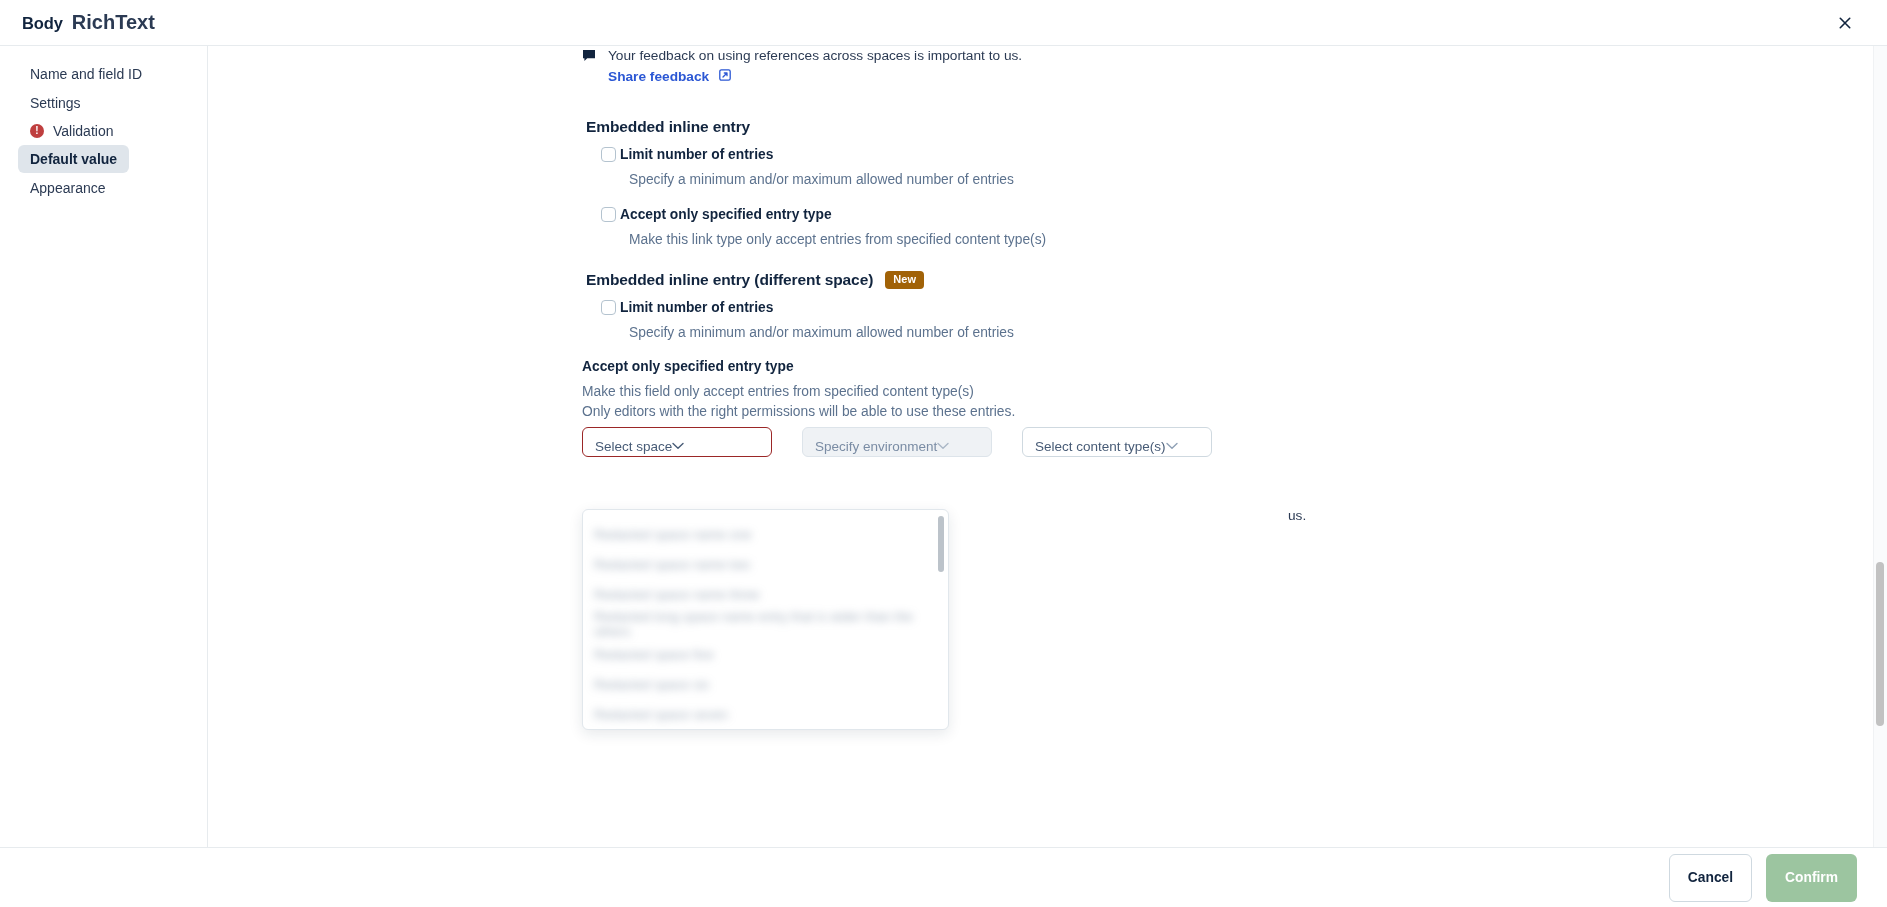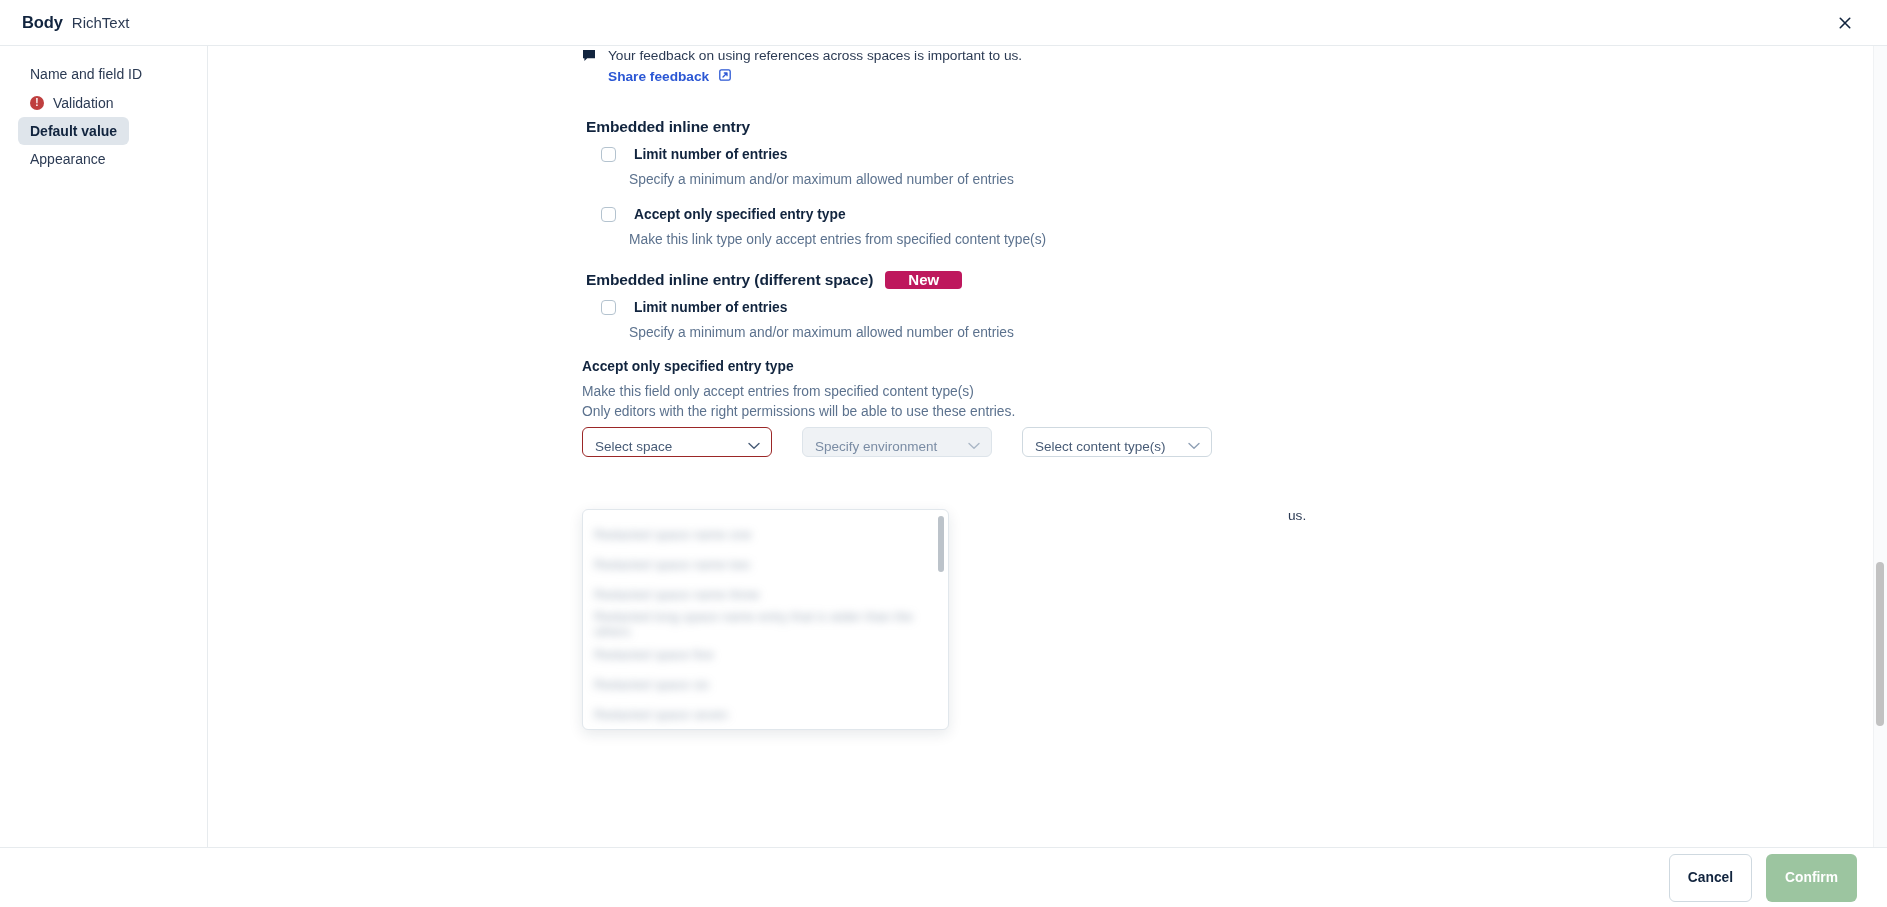--- a/index.html
+++ b/index.html
@@ -17,21 +17,21 @@
 
   
   .modal-header {
     position: absolute; top: 0; left: 0; right: 0; height: 46px;
     border-bottom: 1px solid #e7ebee;
     background: #fff;
     display: flex; align-items: center;
   }
   .header-title-wrap { display:flex; align-items:baseline; gap:9px; padding-left: 22px; }
   .header-title { font-size: 16.5px; font-weight: 700; color:#11243e; letter-spacing:-0.1px; }
-  .header-subtitle { font-size: 15px; font-weight: 400; color:#2b3a53; }
+  .header-subtitle { font-size: 20px; font-weight: 700; color:#2b3a53; }
   .close-btn {
     position:absolute; right: 30px; top: 11px;
     width: 24px; height:24px; display:flex; align-items:center; justify-content:center;
     border:none; background:transparent; cursor:pointer; color:#11243e; border-radius:4px;
   }
   .close-btn svg { display:block; }
 
   
   .sidebar {
     position:absolute; top:46px; left:0; width:208px; bottom:0;
@@ -69,39 +69,39 @@
     margin-top:4px; text-decoration:none;
   }
 
   h3.section-title {
     font-size:15.5px; font-weight:700; color:#11243e;
     margin: 4px; letter-spacing:-0.1px;
     display:flex; align-items:center; gap:12px;
   }
   .badge-new {
     display:inline-flex; align-items:center; justify-content:center;
-    background:#be185d; color:#fff; font-size:15px; font-weight:700;
-    border-radius:4px; padding: 2px 23px 3px; letter-spacing:0.1px;
+    background:#a16207; color:#fff; font-size:11px; font-weight:700;
+    border-radius:4px; padding: 2px 8px 3px; letter-spacing:0.1px;
     height:18px; line-height:1;
   }
 
-  .checkbox-row { display:flex; align-items:center; gap:18px; }
+  .checkbox-row { display:flex; align-items:center; gap:4px; }
   .cbox {
     width:15px; height:15px; border:1px solid #b4c3cf; border-radius:4px;
     background:#fff; flex:0 0 auto; cursor:pointer;
   }
   .cbox-label { font-size:13.8px; font-weight:700; color:#11243e; cursor:pointer; }
   .helper { font-size:13.8px; color:#5c728e; line-height:20px; }
 
   .sub-head { font-size:13.8px; font-weight:700; color:#11243e; }
 
   .selects-row { display:flex; gap:30px; align-items:flex-start; }
   .select {
     height:30px; border-radius:6px; border:1px solid #cfd9e0; background:#fff;
-    display:flex; align-items:center; justify-content:space-between;
+    display:flex; align-items:center; justify-content:flex-start;
     padding: 8px 11px 0 12px; font-size:13.5px; color:#475b76; cursor:pointer;
   }
   .select .chev { color:#5c728e; display:flex; }
   .select.error { border:1px solid #9b2727; width:190px; color:#475b76; }
   .select.disabled { background:#eff2f5; border-color:#dde4ea; color:#7a8ca4; width:190px; cursor:default; }
   .select.disabled .chev { color:#aab7c6; }
   .select.plain { width:190px; }
 
   
   .dropdown {
@@ -177,20 +177,25 @@
 
   <nav class="sidebar">
     <div class="nav-list">
 
       <div class="nav-row">
         <div class="nav-item">
           <span>Name and field ID</span>
         </div>
       </div>
 
+      <div class="nav-row">
+        <div class="nav-item">
+          <span>Settings</span>
+        </div>
+      </div>
 
       <div class="nav-row">
         <div class="nav-item">
           <span class="err-dot">!</span>
           <span>Validation</span>
         </div>
       </div>
 
       <div class="nav-row">
         <div class="nav-item active">

